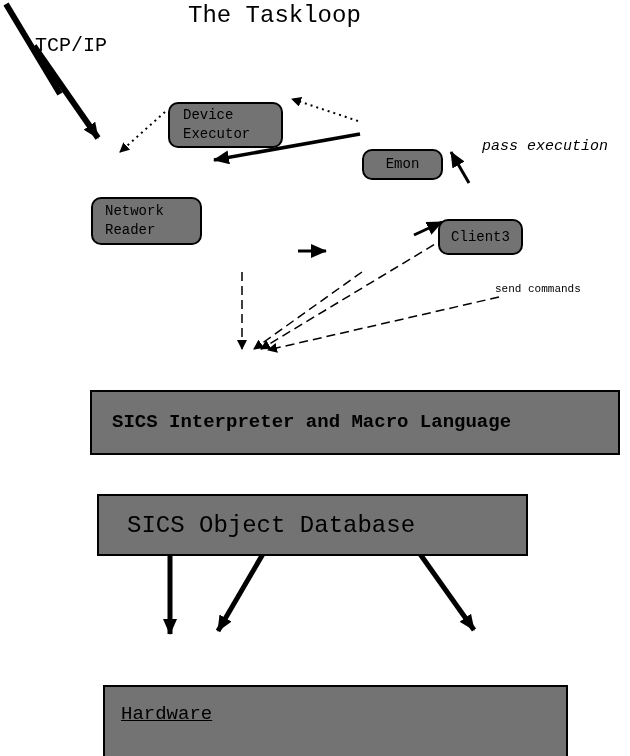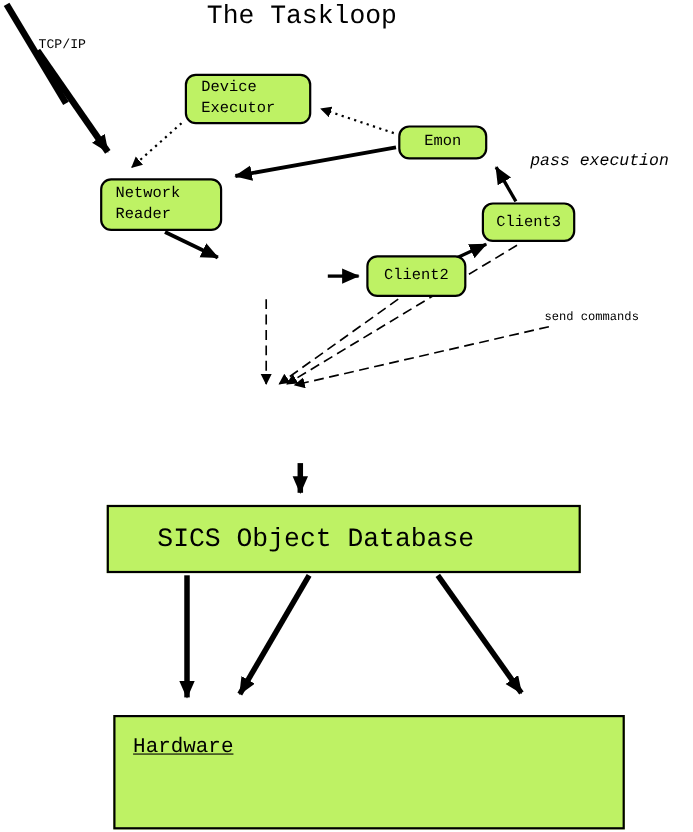--- a/index.html
+++ b/index.html
@@ -7,48 +7,48 @@
   #canvas {
     position:relative; width:630px; height:756px;
     background:#ffffff; color:#000000; overflow:hidden;
     font-family:"Liberation Mono","DejaVu Sans Mono",monospace;
   }
   #wires { position:absolute; left:0; top:0; width:630px; height:756px; }
   #wires path { stroke:#000; fill:none; }
   #wires marker path { fill:#000; stroke:none; }
 
   .node {
-    position:absolute; border:2px solid #000; background:#bef264;
+    position:absolute; border:2px solid #000; background:#737373;
     display:flex; flex-direction:column; justify-content:center;
-    font-size:14px; line-height:19px; white-space:pre;
+    font-size:14px; line-height:19px; white-space:pre;margin-top:35px;
   }
   .rounded { border-radius:10px; }
   .center { align-items:center; }
 
   .lbl { position:absolute; white-space:pre; }
 
   #title { left:188px; top:2px; font-size:24px; }
-  #tcpip { left:35px; top:34px; font-size:12px; }
+  #tcpip { left:35px; top:34px; font-size:20px; }
   #pass-execution { left:482px; top:138px; font-size:15px;font-style:italic; }
   #send-commands { left:495px; top:283px; font-size:11px; }
 
   #device-executor { left:168px; top:67px; width:115px; height:46px; padding-left:13px; }
   #emon            { left:362px; top:114px; width:81px; height:31px; }
   #network-reader  { left:91px;  top:162px; width:111px; height:48px; padding-left:12px; }
   #client3         { left:438px; top:184px; width:85px; height:36px; }
   #client1         { left:205px; top:232px; width:91px; height:38px; }
   #client2         { left:333px; top:232px; width:91px; height:38px; }
 
   #interpreter {
     left:90px; top:355px; width:530px; height:65px;
     padding-left:20px; font-size:19px; font-weight:bold;
   }
   #database {
     left:97px; top:459px; width:431px; height:62px;
-    padding-left:44px; font-size:24px;
+    padding-left:28px; font-size:24px;
   }
   #hardware {
     left:103px; top:650px; width:465px; height:104px;
     justify-content:flex-start; padding:18px 0 0 16px; font-size:19px;text-decoration:underline;
   }
 </style>
 </head>
 <body>
 
 <div id="canvas">
@@ -103,24 +103,24 @@
 
   <div class="node rounded center" id="emon">
     <span>Emon</span>
   </div>
 
   <div class="node rounded center" id="client3">
     <span>Client3</span>
   </div>
 
 
-  <div class="node rounded center" id="client2">
-    <span>Client2</span>
+
+  <div class="node" id="interpreter">
+    <span>SICS Interpreter and Macro Language</span>
   </div>
-
 
   <div class="node" id="database">
     <span>SICS Object Database</span>
   </div>
 
   <div class="node" id="hardware">
     <span>Hardware</span>
   </div>
 
 </div>

